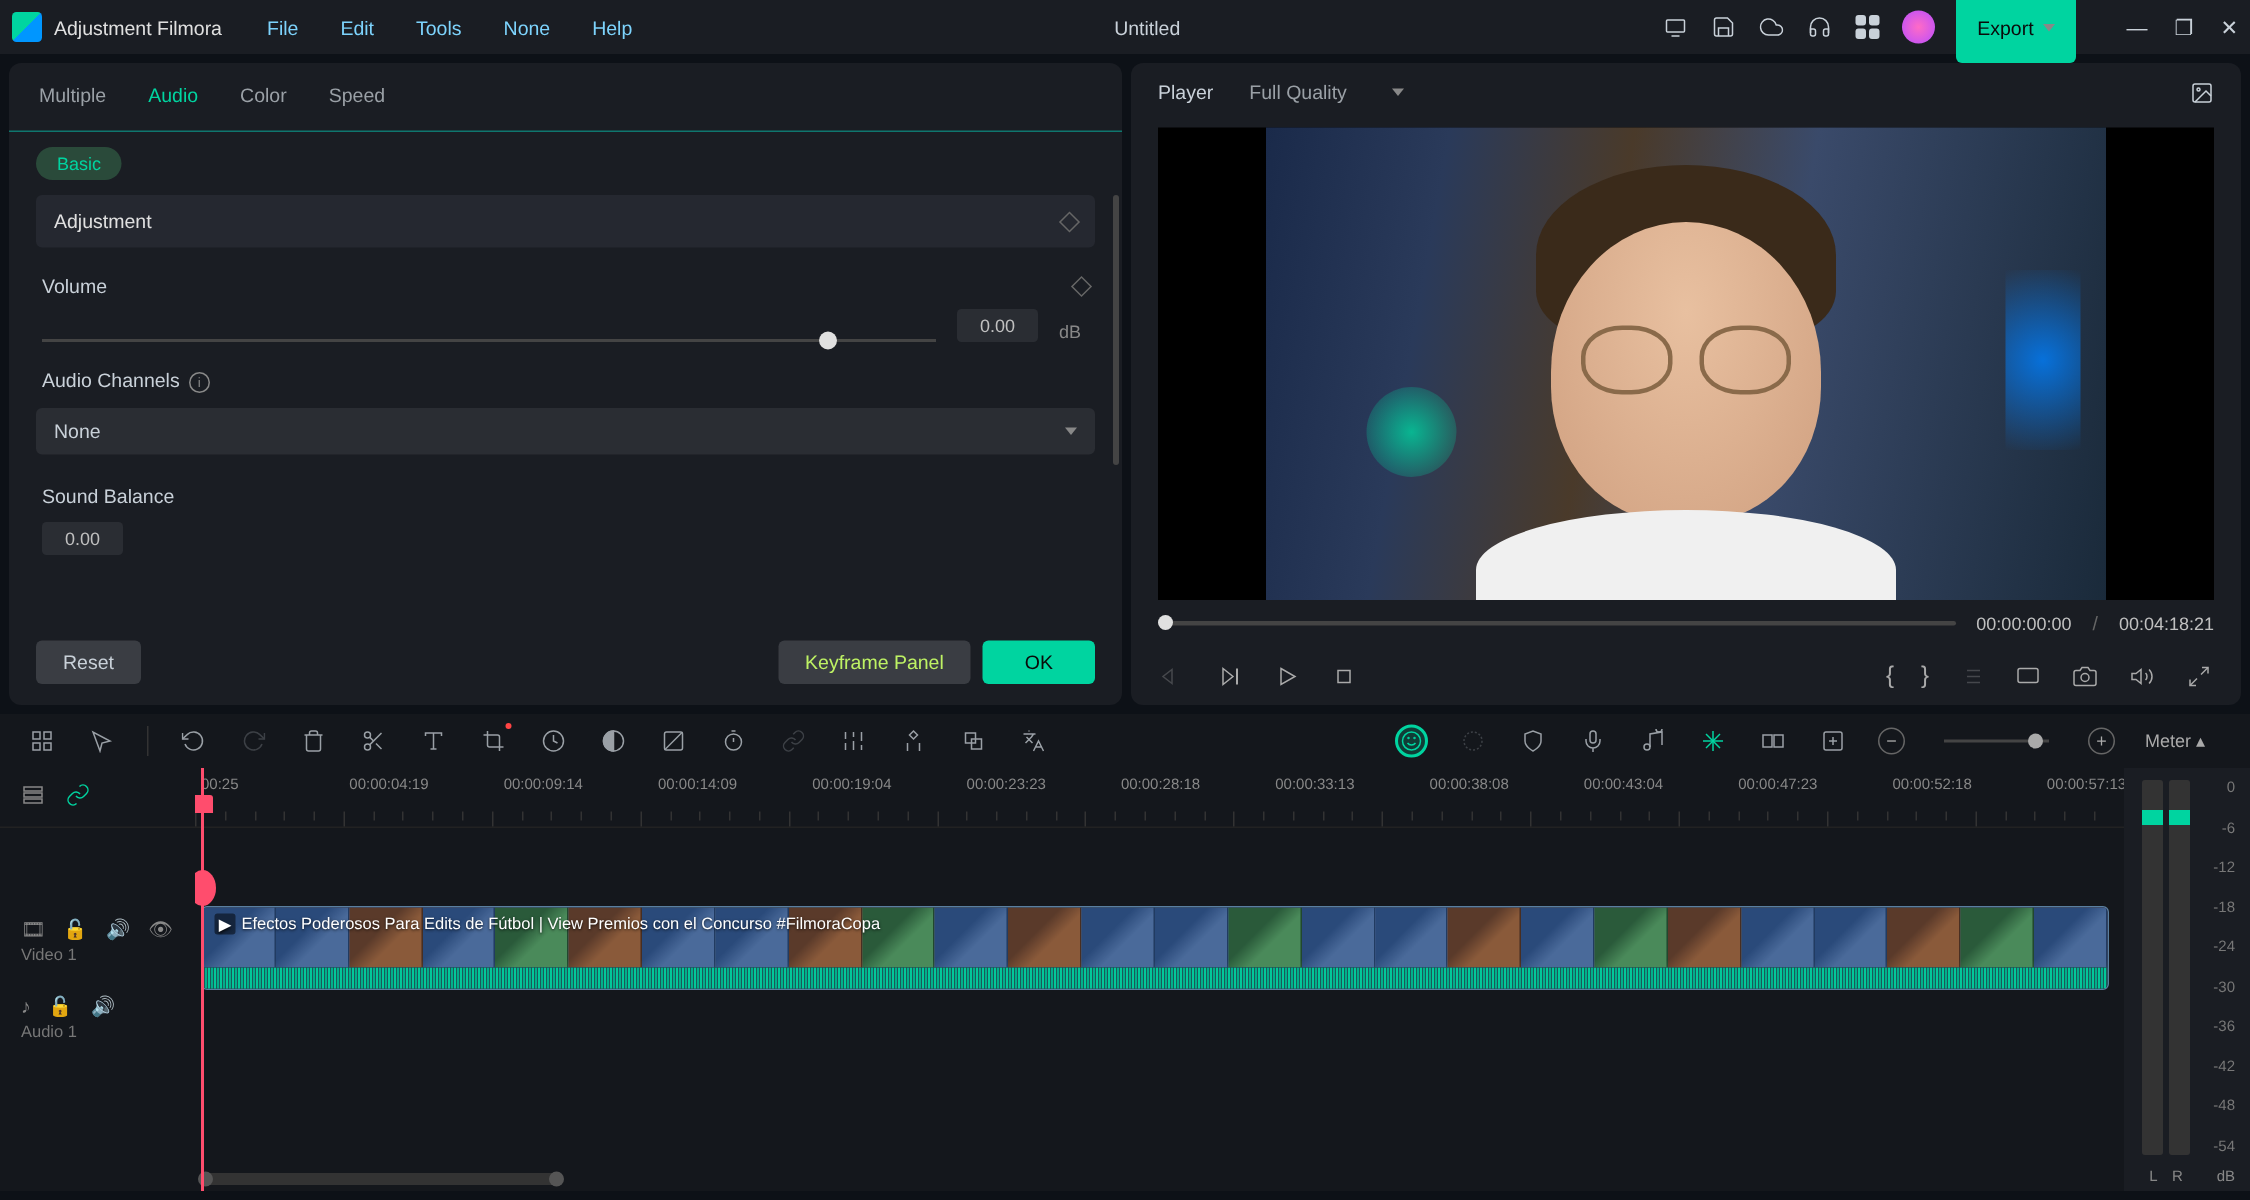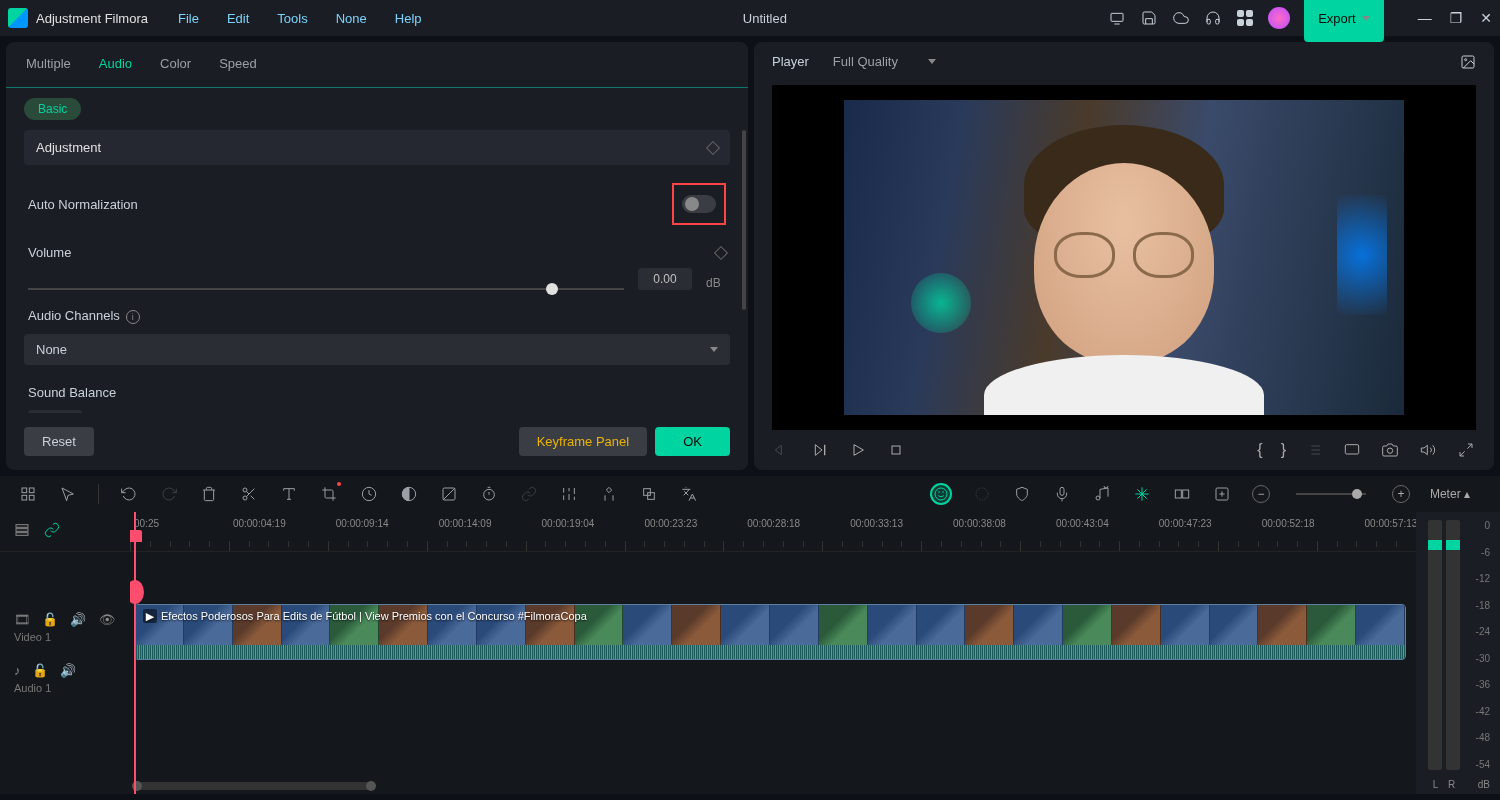--- a/index.html
+++ b/index.html
@@ -51,21 +51,21 @@
 .info-icon { width: 14px; height: 14px; border: 1px solid #888; border-radius: 50%; display: inline-flex; align-items: center; justify-content: center; font-size: 9px; margin-left: 6px; color: #888; }
 .select-box { background: #2a2d33; padding: 8px 12px; border-radius: 4px; display: flex; justify-content: space-between; align-items: center; margin-bottom: 20px; cursor: pointer; }
 .chevron { width: 0; height: 0; border-left: 4px solid transparent; border-right: 4px solid transparent; border-top: 5px solid #888; }
 .scrollbar-indicator { position: absolute; right: 2px; top: 0; width: 4px; height: 180px; background: #444; border-radius: 2px; }
 
 
 .panel-buttons { display: flex; justify-content: space-between; padding: 14px 18px; }
 .btn { padding: 7px 18px; border-radius: 4px; cursor: pointer; font-size: 13px; }
 .btn-reset { background: #3a3d43; color: #c9d1d9; }
 .btn-group { display: flex; gap: 8px; }
-.btn-keyframe { background: #3a3d43; color: #eab308; margin-left: 16px; }
+.btn-keyframe { background: #3a3d43; color: #bef264; margin-left: 16px; }
 .btn-ok { background: #00d4a0; color: #0a0a0a; padding: 7px 28px; font-weight: 500; }
 
 
 .player-header { display: flex; align-items: flex-start; padding: 12px 18px; gap: 24px; }
 .player-header .title { color: #c9d1d9; }
 .quality-select { display: flex; align-items: center; gap: 30px; color: #9aa0a6; cursor: pointer; }
 .snapshot-icon { margin-left: auto; cursor: pointer; color: #c9d1d9; }
 .preview { flex: 1; background: #000; margin: 0 18px; position: relative; display: flex; align-items: center; justify-content: center; }
 .preview-img { width: 560px; height: 315px; background: linear-gradient(100deg, #1a2a4a 0%, #2a3a5a 20%, #4a3a2a 40%, #3a4a6a 60%, #1a2a3a 100%); position: relative; overflow: hidden; }
 .face-blob { position: absolute; width: 180px; height: 200px; background: radial-gradient(ellipse at 50% 30%, #e8c0a0, #d0a080); border-radius: 50% 50% 45% 45%; left: 50%; top: 20%; transform: translateX(-50%); }
@@ -220,26 +220,20 @@
     </div>
     <div class="sub-tabs">
       <span class="sub-tab">Basic</span>
     </div>
     <div class="settings-body">
       <div class="scrollbar-indicator"></div>
       <div class="section-header">
         <span>Adjustment</span>
         <span class="diamond"></span>
       </div>
-      <div class="setting-row">
-        <span class="setting-label">Auto Normalization</span>
-        <div class="highlight-box">
-          <div class="toggle"></div>
-        </div>
-      </div>
       <div class="setting-row" style="margin-bottom:8px">
         <span class="setting-label">Volume</span>
         <span class="diamond"></span>
       </div>
       <div class="slider-row">
         <div class="slider">
             <div class="slider-thumb" style="left:88%"></div>
           </div>
         <div class="value-box">0.00</div>
         <span class="unit">dB</span>
@@ -283,20 +277,28 @@
     </div>
     <div class="preview">
       <div class="preview-img">
         <div class="glow-left"></div>
         <div class="glow-right"></div>
         <div class="hair-blob"></div>
         <div class="face-blob"></div>
         <div class="glasses"></div>
         <div class="shirt"></div>
       </div>
+    </div>
+    <div class="player-scrub">
+      <div class="scrub-track">
+          <div class="scrub-thumb"></div>
+        </div>
+      <span class="timecode">00:00:00:00</span>
+      <span class="timecode-sep">/</span>
+      <span class="timecode">00:04:18:21</span>
     </div>
     <div class="player-controls">
       <span class="pc-icon disabled">
           <svg viewBox="0 0 24 24">
             <polygon points="11 19 2 12 11 5"></polygon>
             <line x1="13" y1="5" x2="13" y2="19" style="display:none"></line>
           </svg>
         </span>
       <span class="pc-icon">
           <svg viewBox="0 0 24 24" fill="currentColor" stroke="none">

